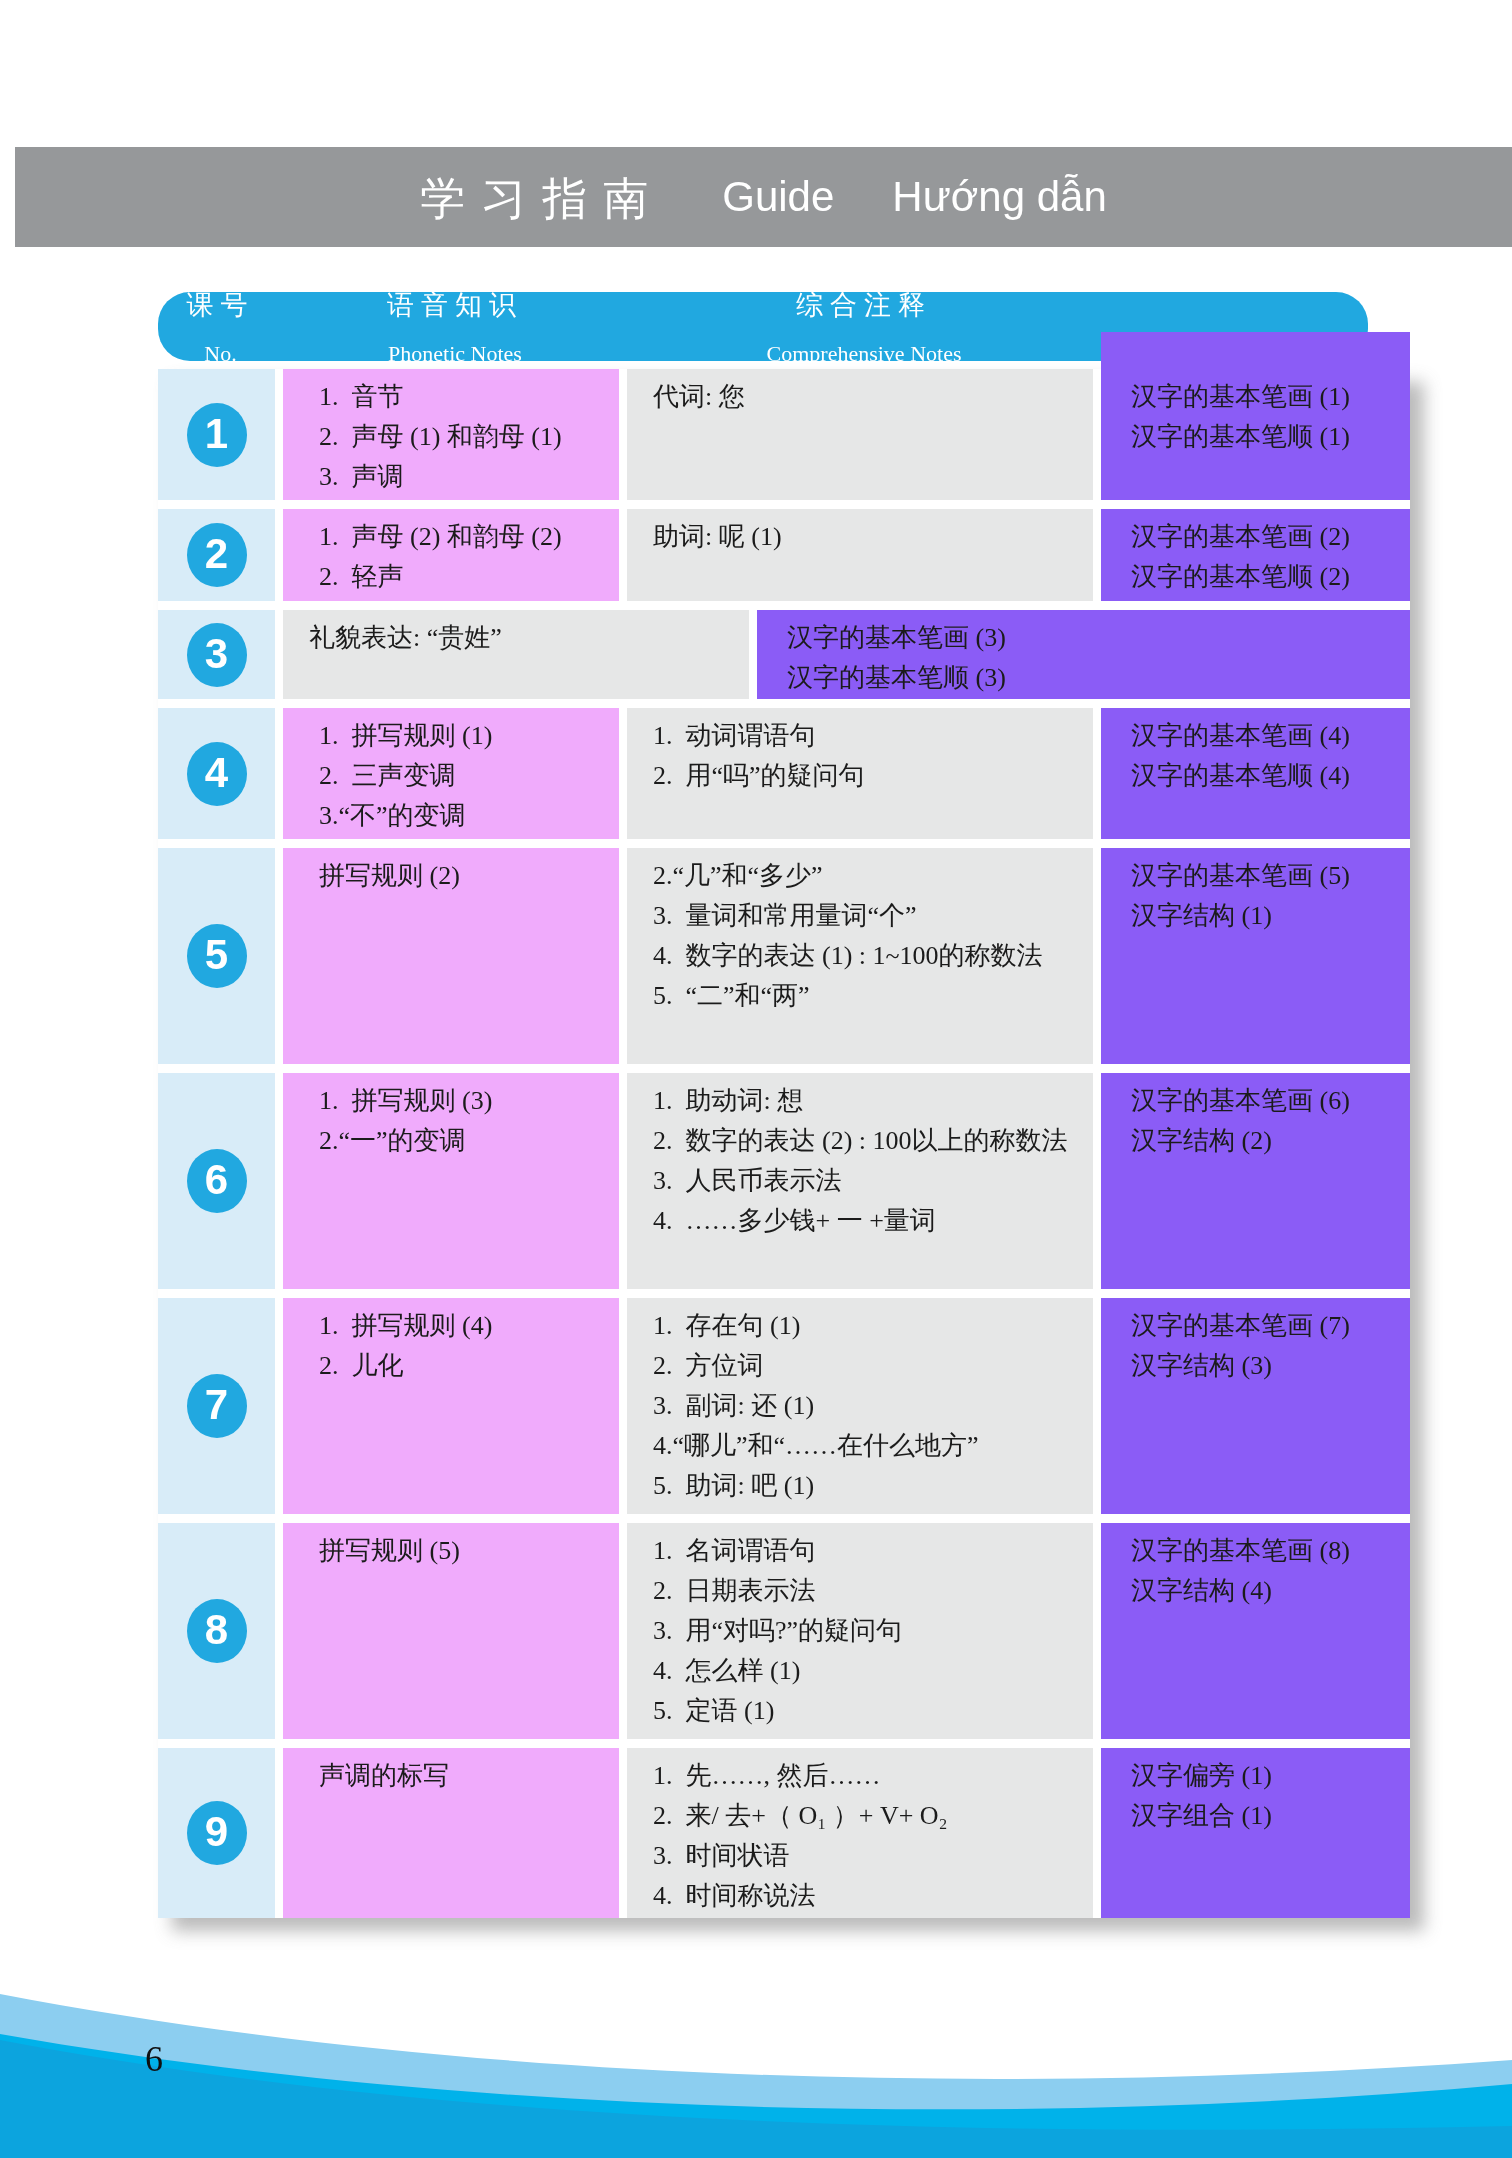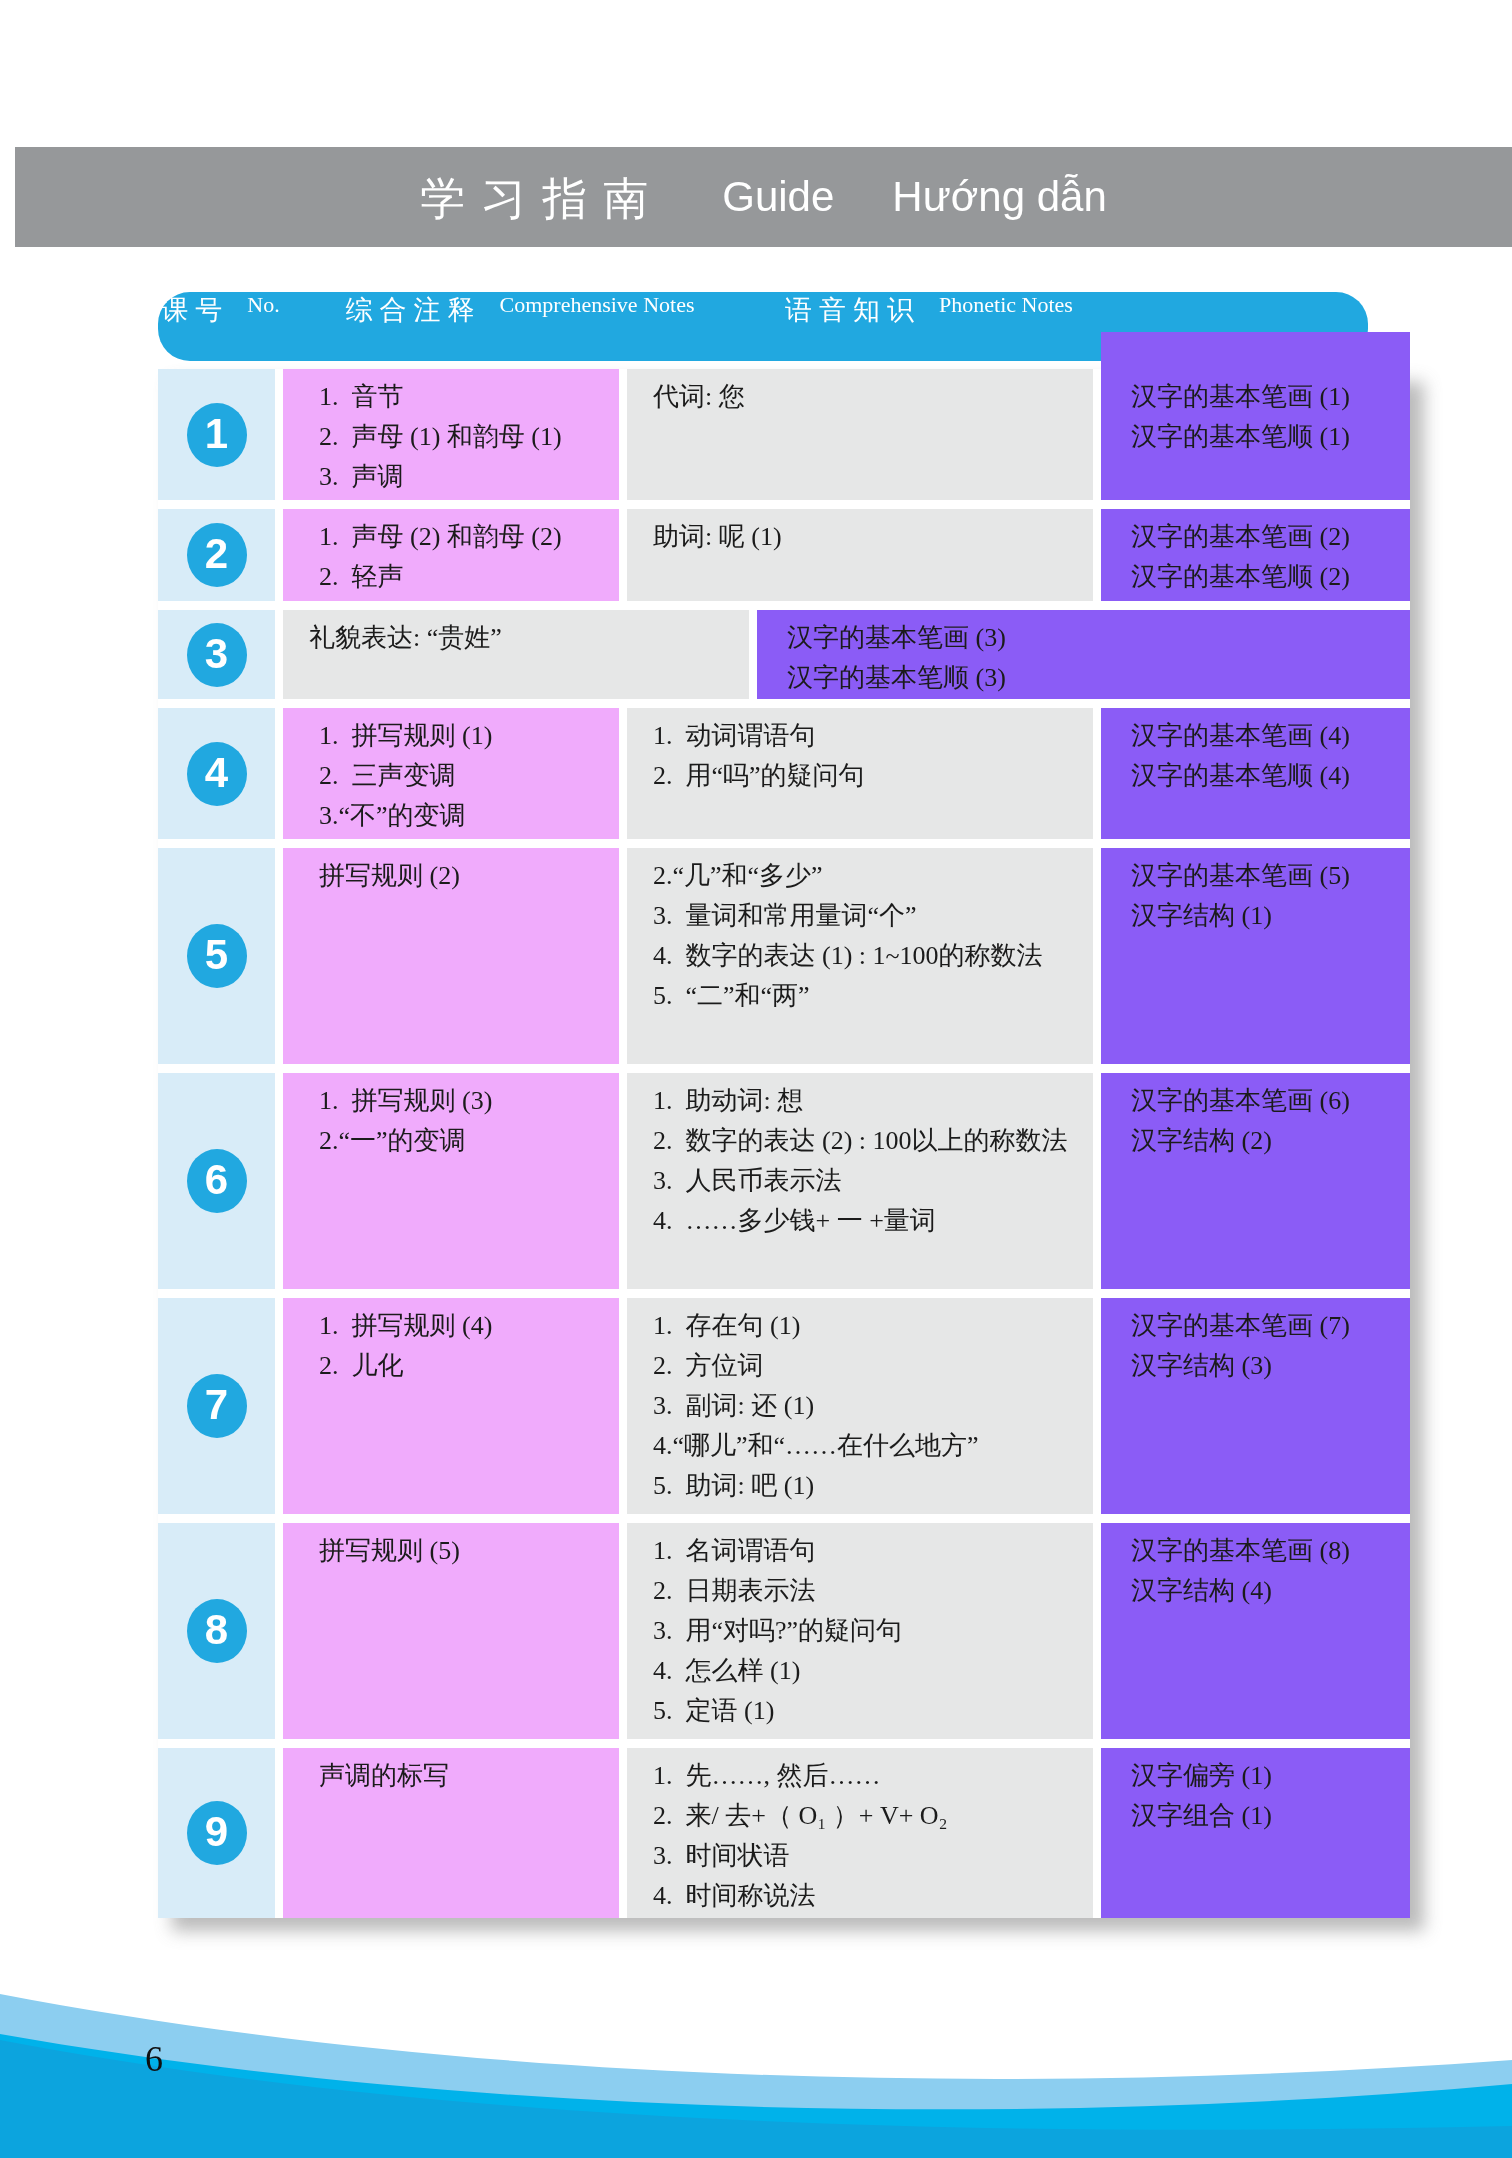--- a/index.html
+++ b/index.html
@@ -16,21 +16,21 @@
   }
   .title-zh { font-size:45px; letter-spacing:16px; padding-top:4px; }
   .title-en, .title-vi { font-family:"Liberation Sans", sans-serif; font-size:42px; }
 
   
   .thead {
     position:absolute; left:158px; top:292px; width:1210px; height:69px;
     background:#21A8E0; border-radius:32px; color:#ffffff;
     display:flex; text-align:center;
   }
-  .th { display:flex; flex-direction:row; justify-content:center; gap:18px; }
+  .th { display:flex; flex-direction:column; justify-content:center; gap:18px; }
   .th-1 { width:125px; } .th-2 { width:344px; } .th-3 { width:474px; } .th-4 { flex:1; }
   .th-zh { font-size:27px; letter-spacing:7px; }
   .th-en { font-size:22px; }
 
   
   .tbody {
     position:absolute; left:158px; top:369px; width:1252px;
     display:flex; flex-direction:column; gap:9px;
     box-shadow:14px 13px 16px rgba(105,105,105,0.45);
   }
@@ -74,27 +74,27 @@
     <span class="title-zh">学习指南</span>
     <span class="title-en">Guide</span>
     <span class="title-vi">Hướng dẫn</span>
   </div>
 
   <div class="thead">
     <div class="th th-1">
       <span class="th-zh">课号</span>
       <span class="th-en">No.</span>
     </div>
+    <div class="th th-2">
+      <span class="th-zh">语音知识</span>
+      <span class="th-en">Phonetic Notes</span>
+    </div>
     <div class="th th-3">
       <span class="th-zh">综合注释</span>
       <span class="th-en">Comprehensive Notes</span>
-    </div>
-    <div class="th th-2">
-      <span class="th-zh">语音知识</span>
-      <span class="th-en">Phonetic Notes</span>
     </div>
   </div>
 
   <div class="tbody" id="tbody">
       <div class="row">
         <div class="cell col-no">
           <div class="badge">1</div>
         </div>
         <div class="cell col-phon">
           <div class="line">1.  音节</div>

